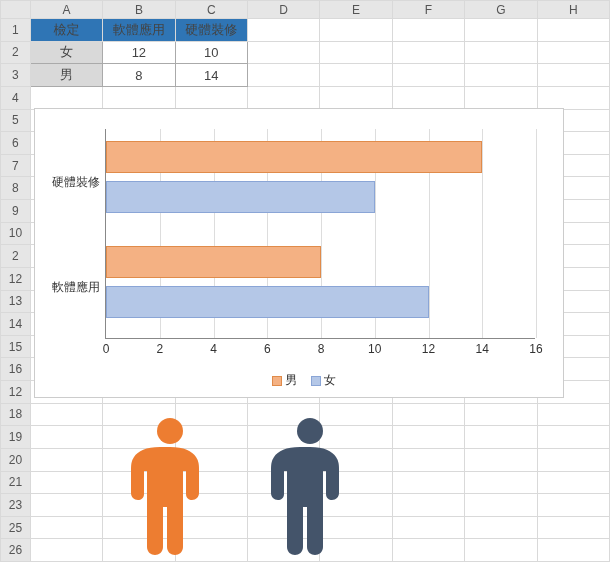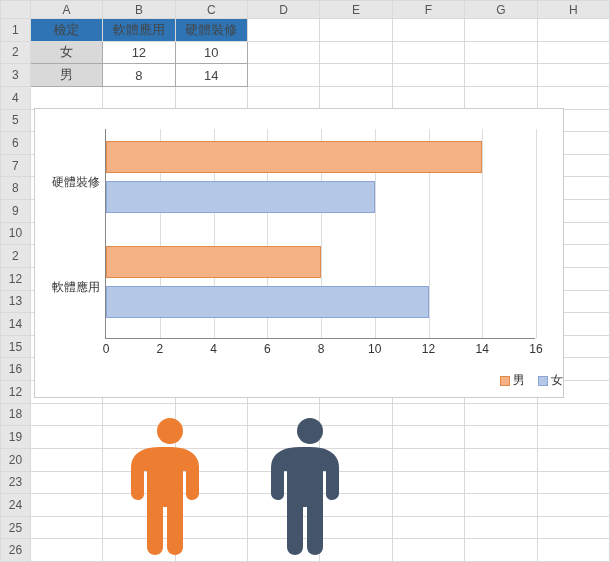--- a/index.html
+++ b/index.html
@@ -89,21 +89,21 @@
     width: 20px;
     margin-left: -10px;
     text-align: center;
     font-size: 12px;
     color: #333;
   }
   .legend {
     position: absolute;
     left: 0; right: 0;
     bottom: 8px;
-    text-align: right;
+    text-align: center;
     font-size: 12px;
     color: #333;
   }
   .swatch {
     display: inline-block;
     width: 10px; height: 10px;
     margin: 0 3px 0 10px;
     vertical-align: middle;
   }
   .people {
@@ -359,32 +359,32 @@
         <td></td>
         <td></td>
         <td></td>
         <td></td>
         <td></td>
         <td></td>
         <td></td>
         <td></td>
       </tr>
       <tr>
+        <td class="rowhdr">21</td>
+        <td></td>
+        <td></td>
+        <td></td>
+        <td></td>
+        <td></td>
+        <td></td>
+        <td></td>
+        <td></td>
+      </tr>
+      <tr>
         <td class="rowhdr">23</td>
-        <td></td>
-        <td></td>
-        <td></td>
-        <td></td>
-        <td></td>
-        <td></td>
-        <td></td>
-        <td></td>
-      </tr>
-      <tr>
-        <td class="rowhdr">24</td>
         <td></td>
         <td></td>
         <td></td>
         <td></td>
         <td></td>
         <td></td>
         <td></td>
         <td></td>
       </tr>
       <tr>

